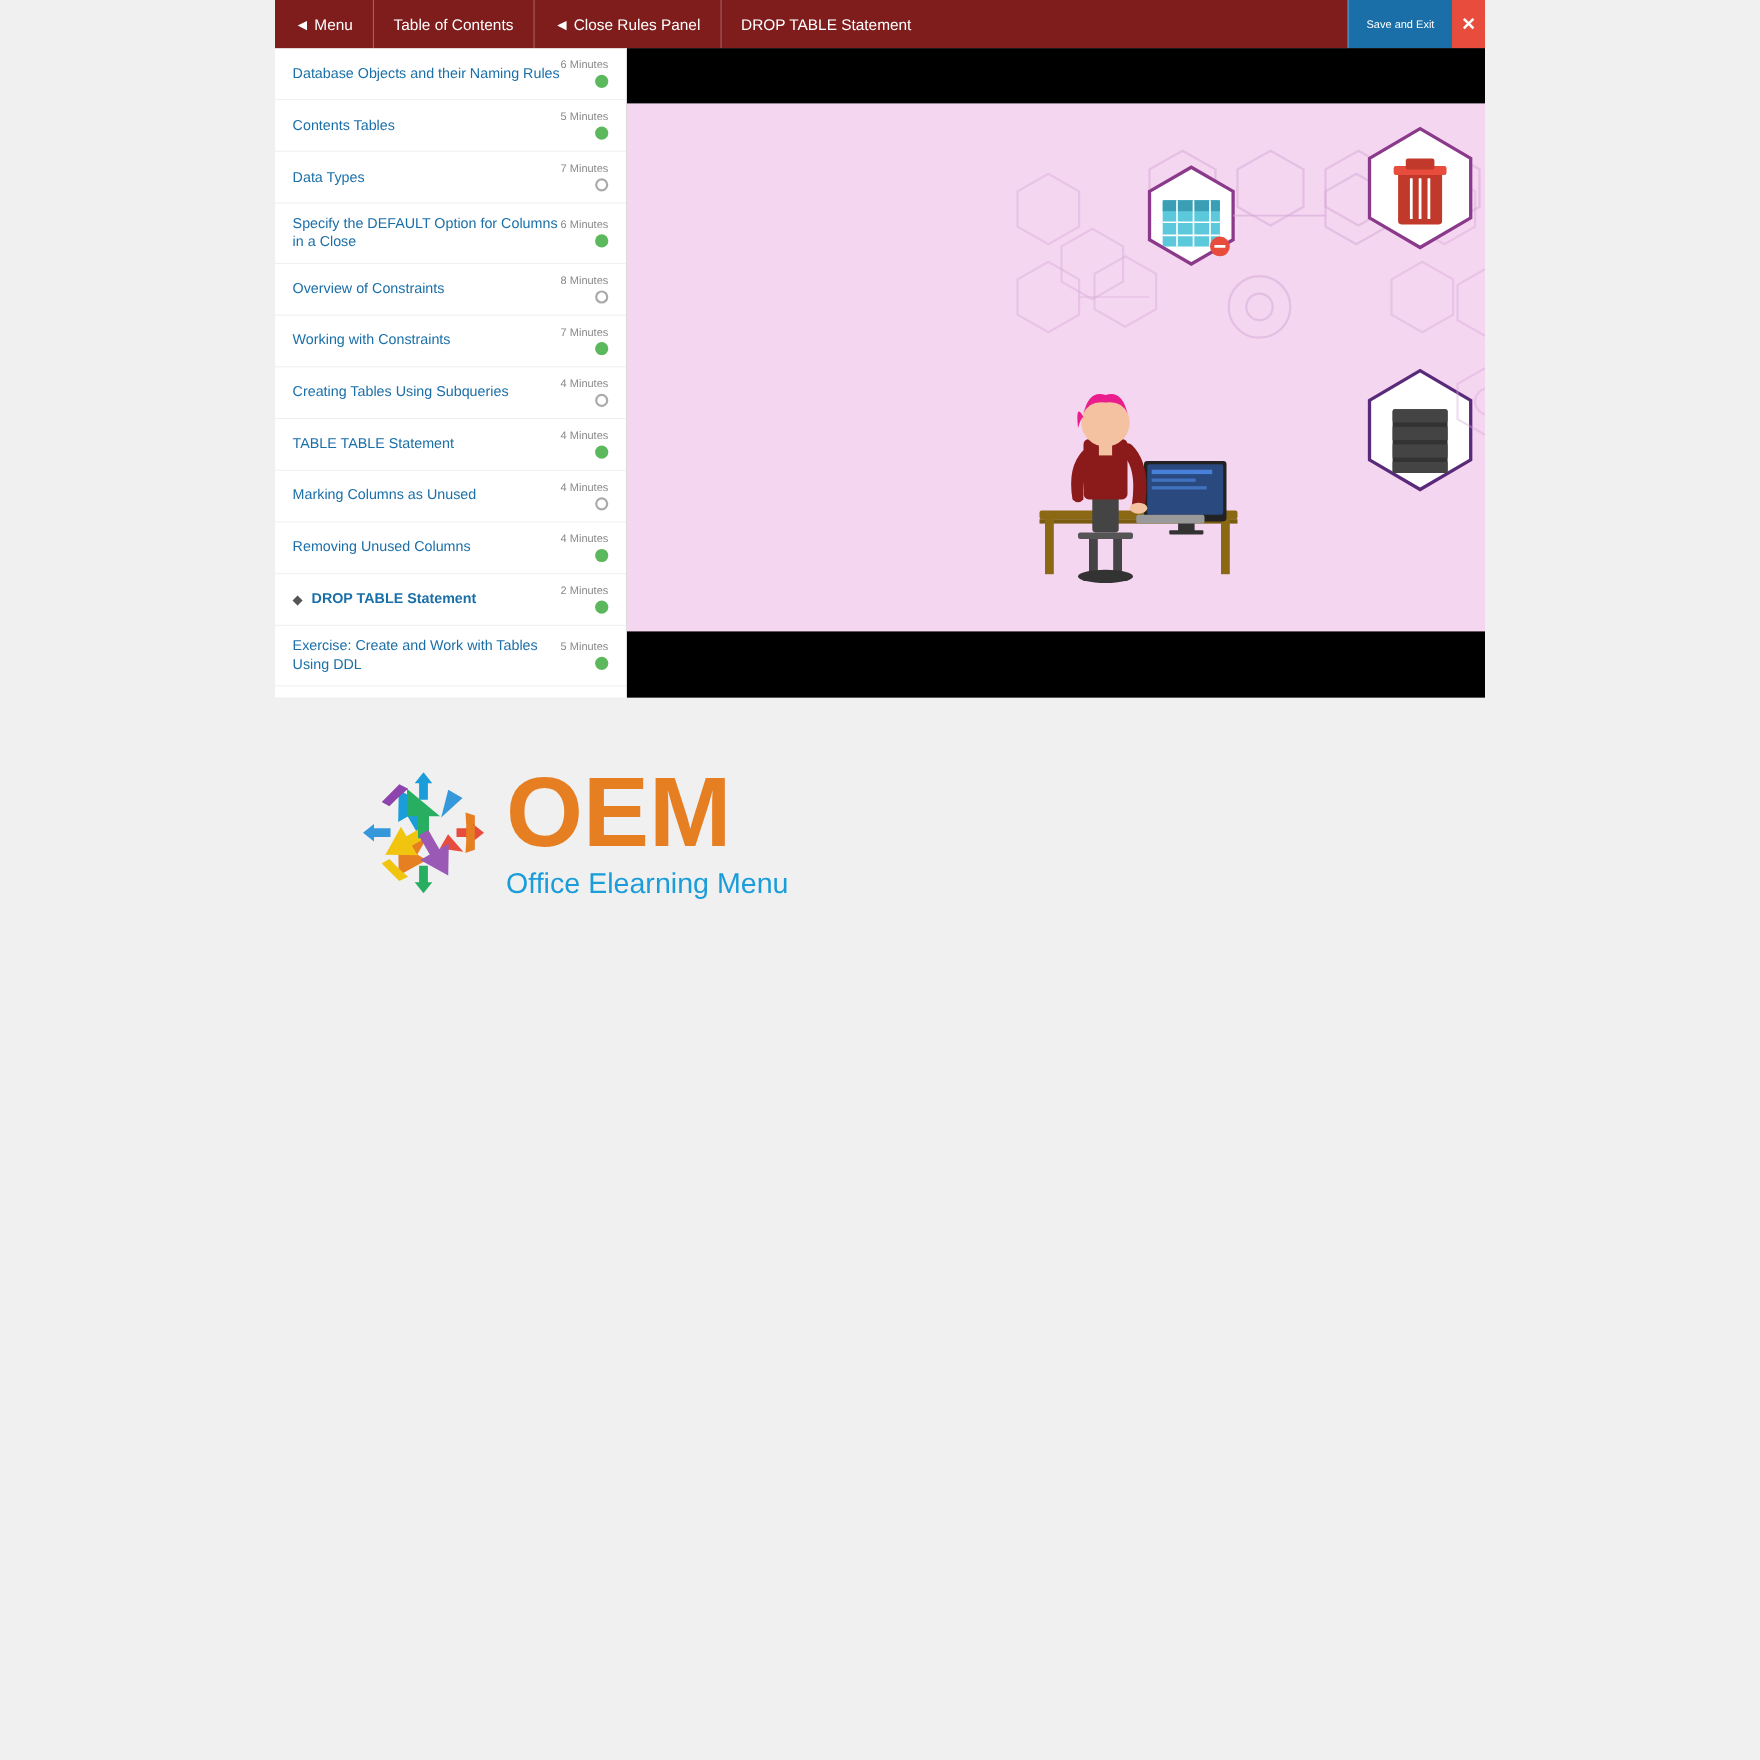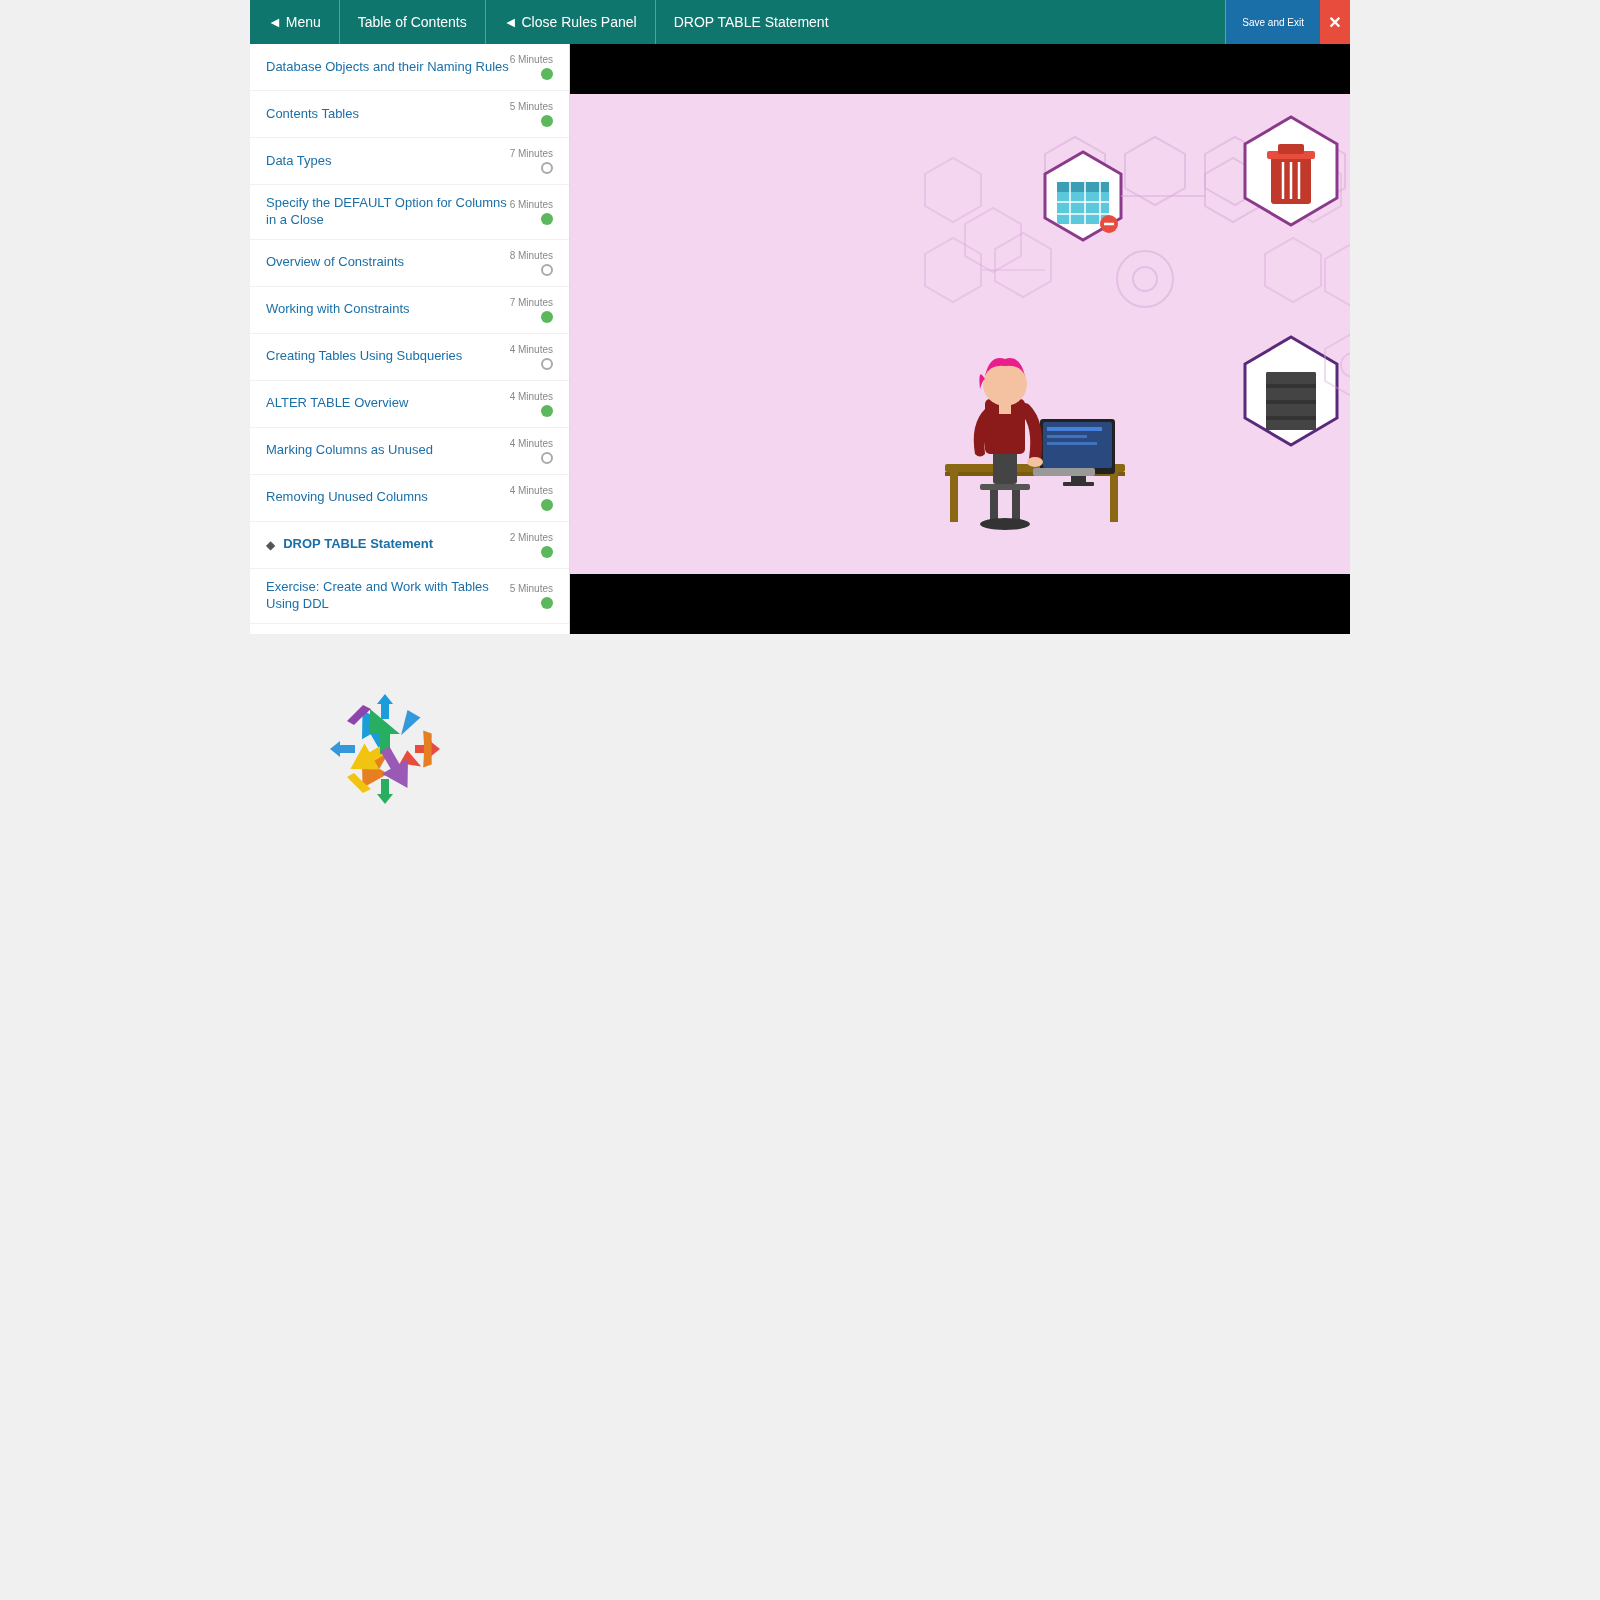--- a/index.html
+++ b/index.html
@@ -4,21 +4,21 @@
   <style>
     * { box-sizing: border-box; margin: 0; padding: 0; }
     body { background: #f0f0f0; font-family: Arial, sans-serif; width: 1600px; min-height: 1600px; }
 
     .app-wrapper { width: 1100px; margin: 0 auto; position: relative; }
 
     
     .top-nav {
       display: flex;
       align-items: center;
-      background: #0f766e;
+      background: #7f1d1d;
       height: 44px;
       width: 100%;
     }
     .nav-menu-btn {
       display: flex; align-items: center; gap: 6px;
       color: white; font-size: 14px; padding: 0 18px;
       cursor: pointer; border-right: 1px solid rgba(255,255,255,0.3);
       height: 100%;
     }
     .nav-toc-btn {
@@ -237,21 +237,21 @@
           <div class="sidebar-item-left">
             <span class="sidebar-item-text">Creating Tables Using Subqueries</span>
           </div>
           <div class="sidebar-right">
             <span class="sidebar-minutes">4 Minutes</span>
             <div class="sidebar-dot dot-outline"></div>
           </div>
         </div>
         <div class="sidebar-item">
           <div class="sidebar-item-left">
-            <span class="sidebar-item-text">ALTER TABLE Overview</span>
+            <span class="sidebar-item-text">TABLE TABLE Statement</span>
           </div>
           <div class="sidebar-right">
             <span class="sidebar-minutes">4 Minutes</span>
             <div class="sidebar-dot dot-green"></div>
           </div>
         </div>
         <div class="sidebar-item">
           <div class="sidebar-item-left">
             <span class="sidebar-item-text">Marking Columns as Unused</span>
           </div>
@@ -427,15 +427,19 @@
           <polygon points="-8,45 0,55 8,45 4,45 4,30 -4,30 -4,45" fill="#27ae60"></polygon>
 
           <polygon points="-28,38 -38,28 -31,24 -23,32 -14,40 -22,44" fill="#f1c40f"></polygon>
 
           <polygon points="-45,-8 -55,0 -45,8 -45,4 -30,4 -30,-4 -45,-4" fill="#3498db"></polygon>
 
           <polygon points="-28,-38 -38,-28 -31,-24 -23,-32 -14,-40 -22,-44" fill="#8e44ad"></polygon>
         </g>
       </svg>
 
+      <div>
+        <div class="logo-text-oem">OEM</div>
+        <div class="logo-tagline">Office Elearning Menu</div>
+      </div>
     </div>
   </div>
 </div>
 
 </body></html>

